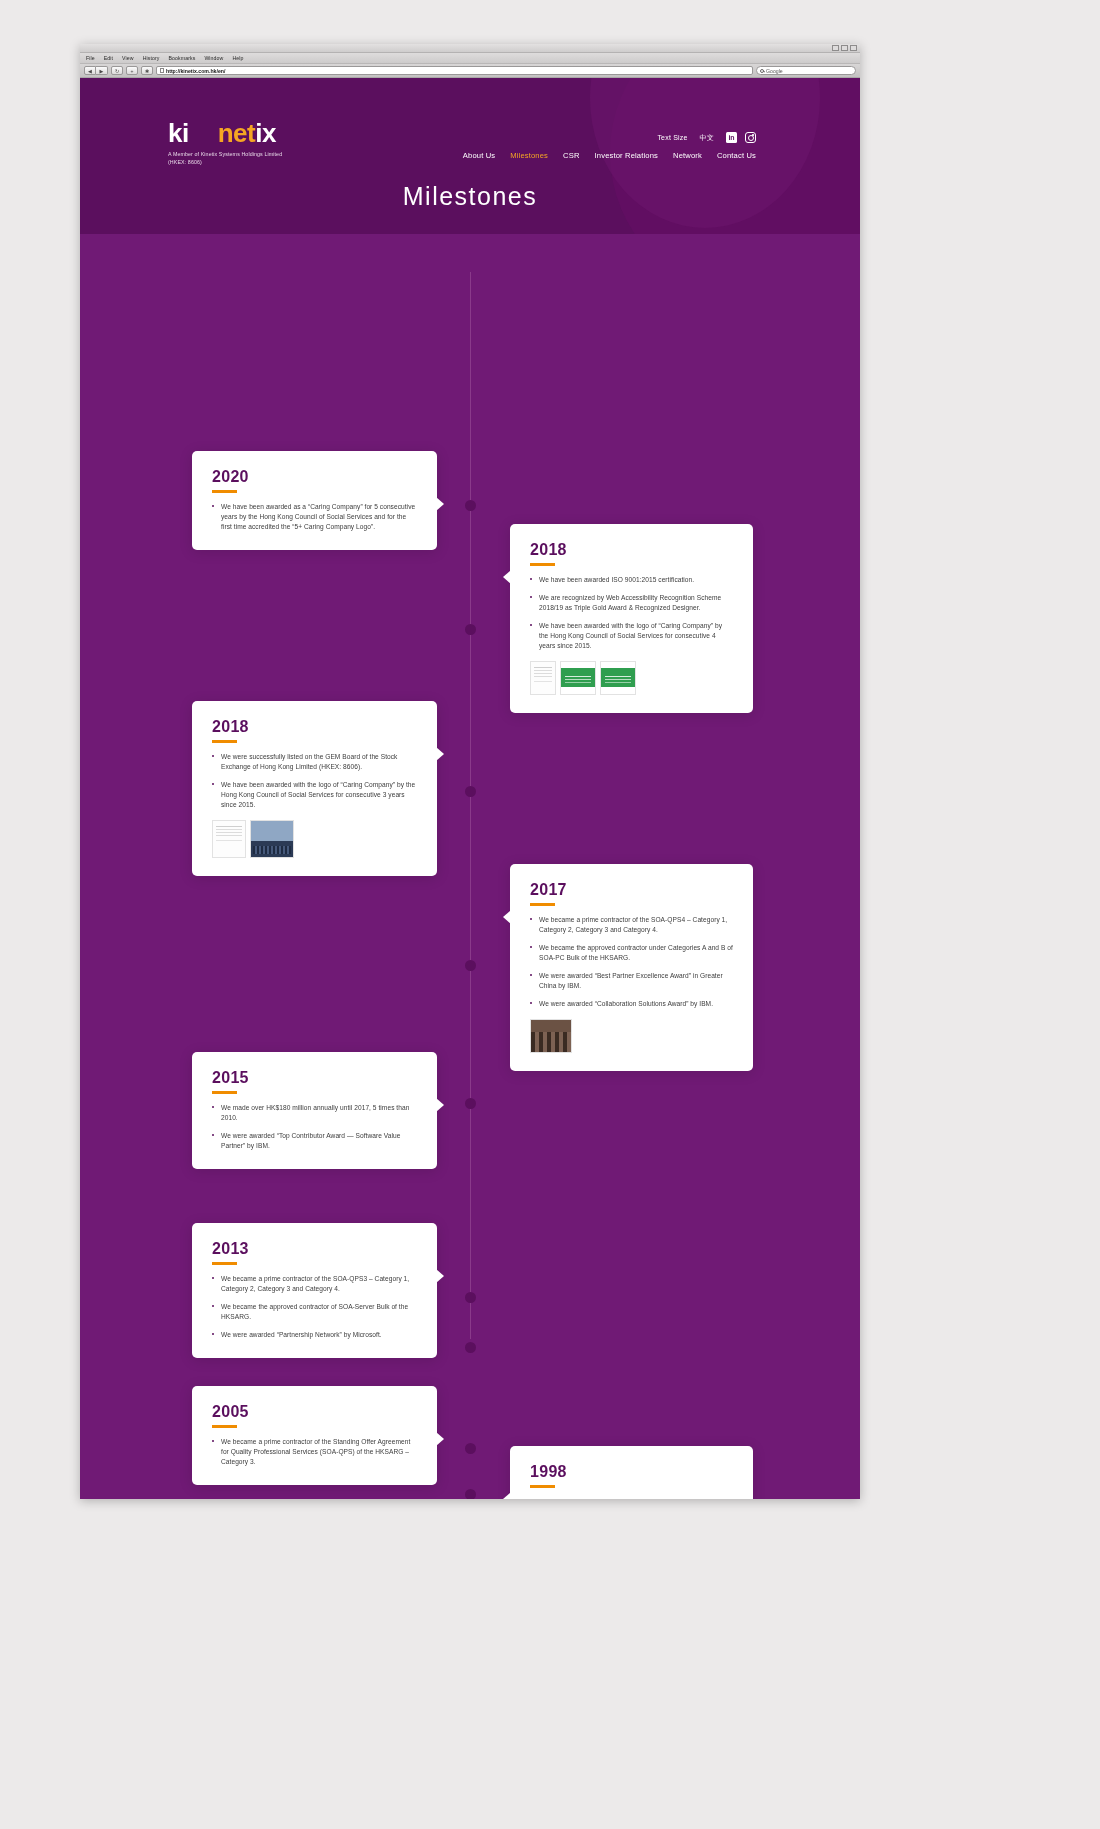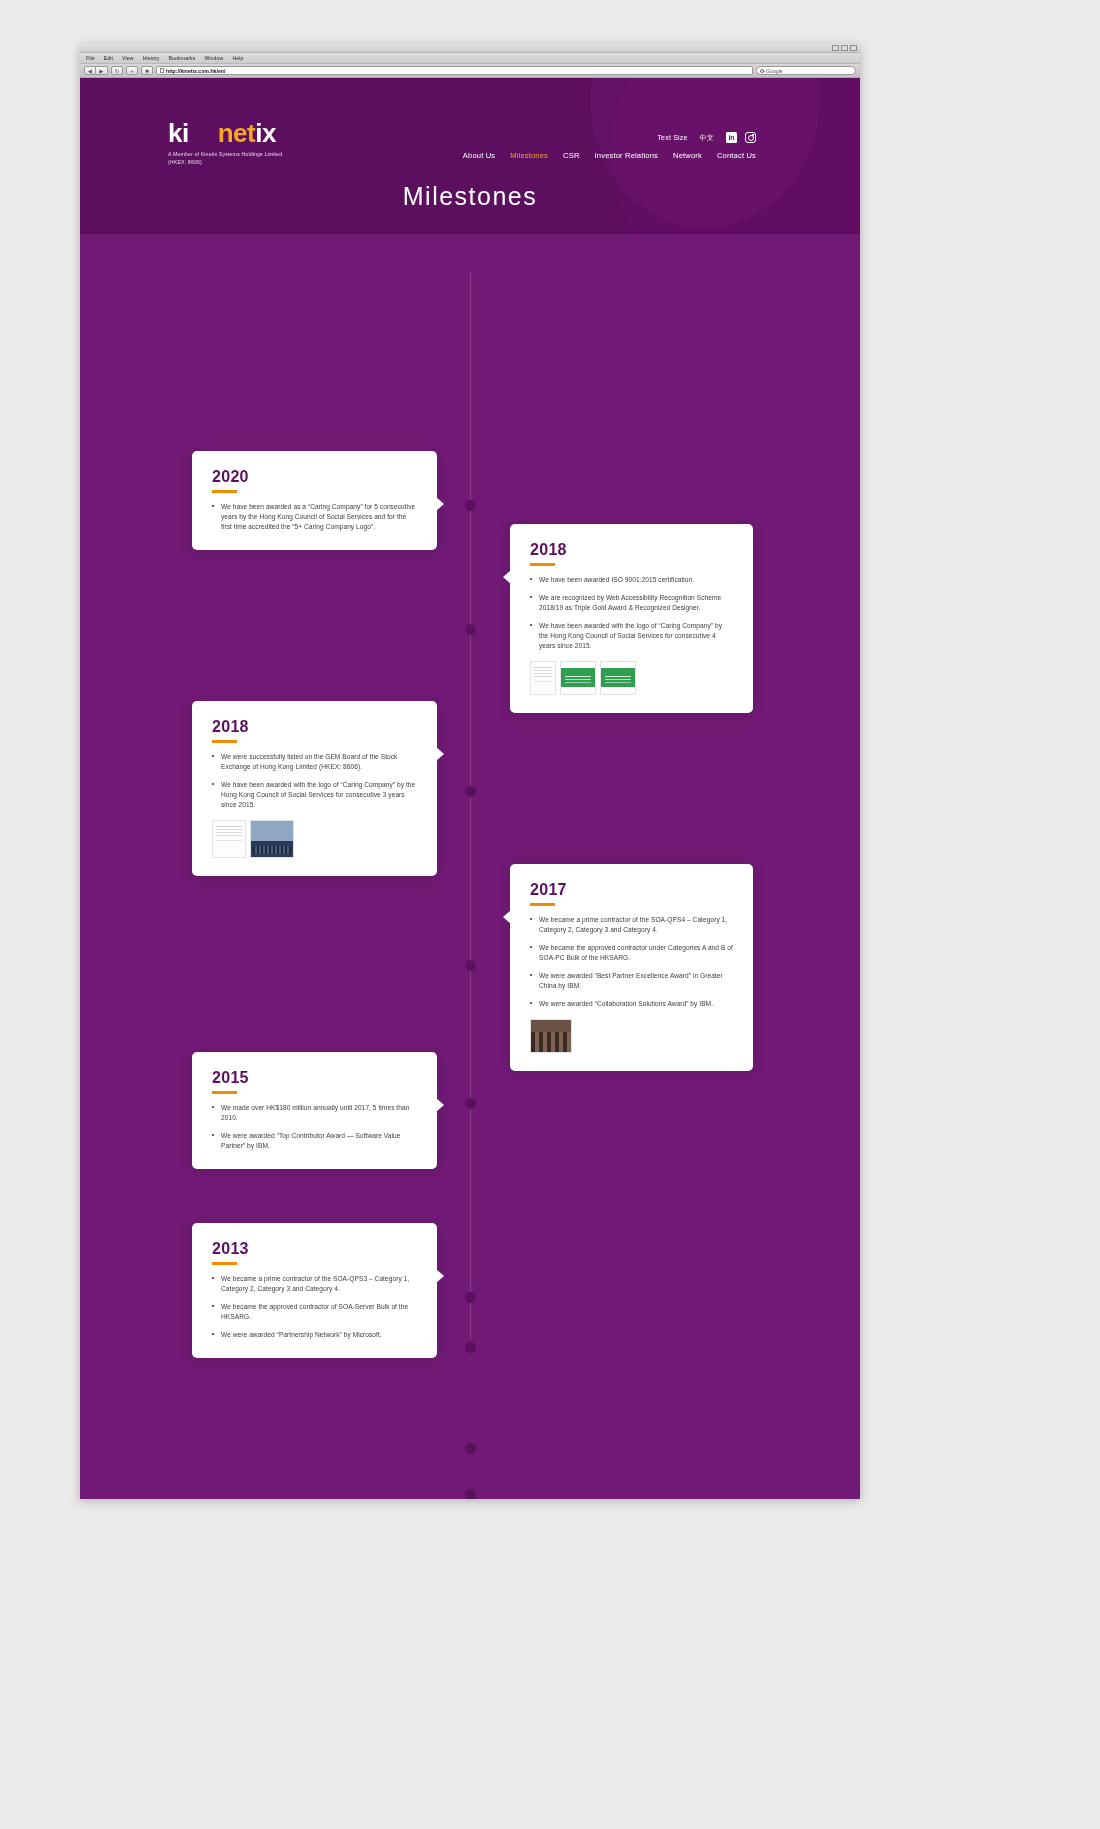--- a/index.html
+++ b/index.html
@@ -353,16 +353,30 @@
       <div class="yr">2013</div>
       <div class="yr-rule"></div>
       <ul class="bl">
         <li>We became a prime contractor of the SOA-QPS3 – Category 1, Category 2, Category 3 and Category 4.</li>
         <li>We became the approved contractor of SOA-Server Bulk of the HKSARG.</li>
         <li>We were awarded “Partnership Network” by Microsoft.</li>
       </ul>
     </div>
 
 
-
+    <div class="card left" style="left:112px; top:1152px;">
+      <div class="yr">2005</div>
+      <div class="yr-rule"></div>
+      <ul class="bl">
+        <li>We became a prime contractor of the Standing Offer Agreement for Quality Professional Services (SOA-QPS) of the HKSARG – Category 3.</li>
+      </ul>
+    </div>
+
+    <div class="card right" style="left:430px; top:1212px;">
+      <div class="yr">1998</div>
+      <div class="yr-rule"></div>
+      <ul class="bl">
+        <li>Kinetix Systems Limited was established in Hong Kong.</li>
+      </ul>
+    </div>
   </div>
 
 </div>
 
 </body></html>

